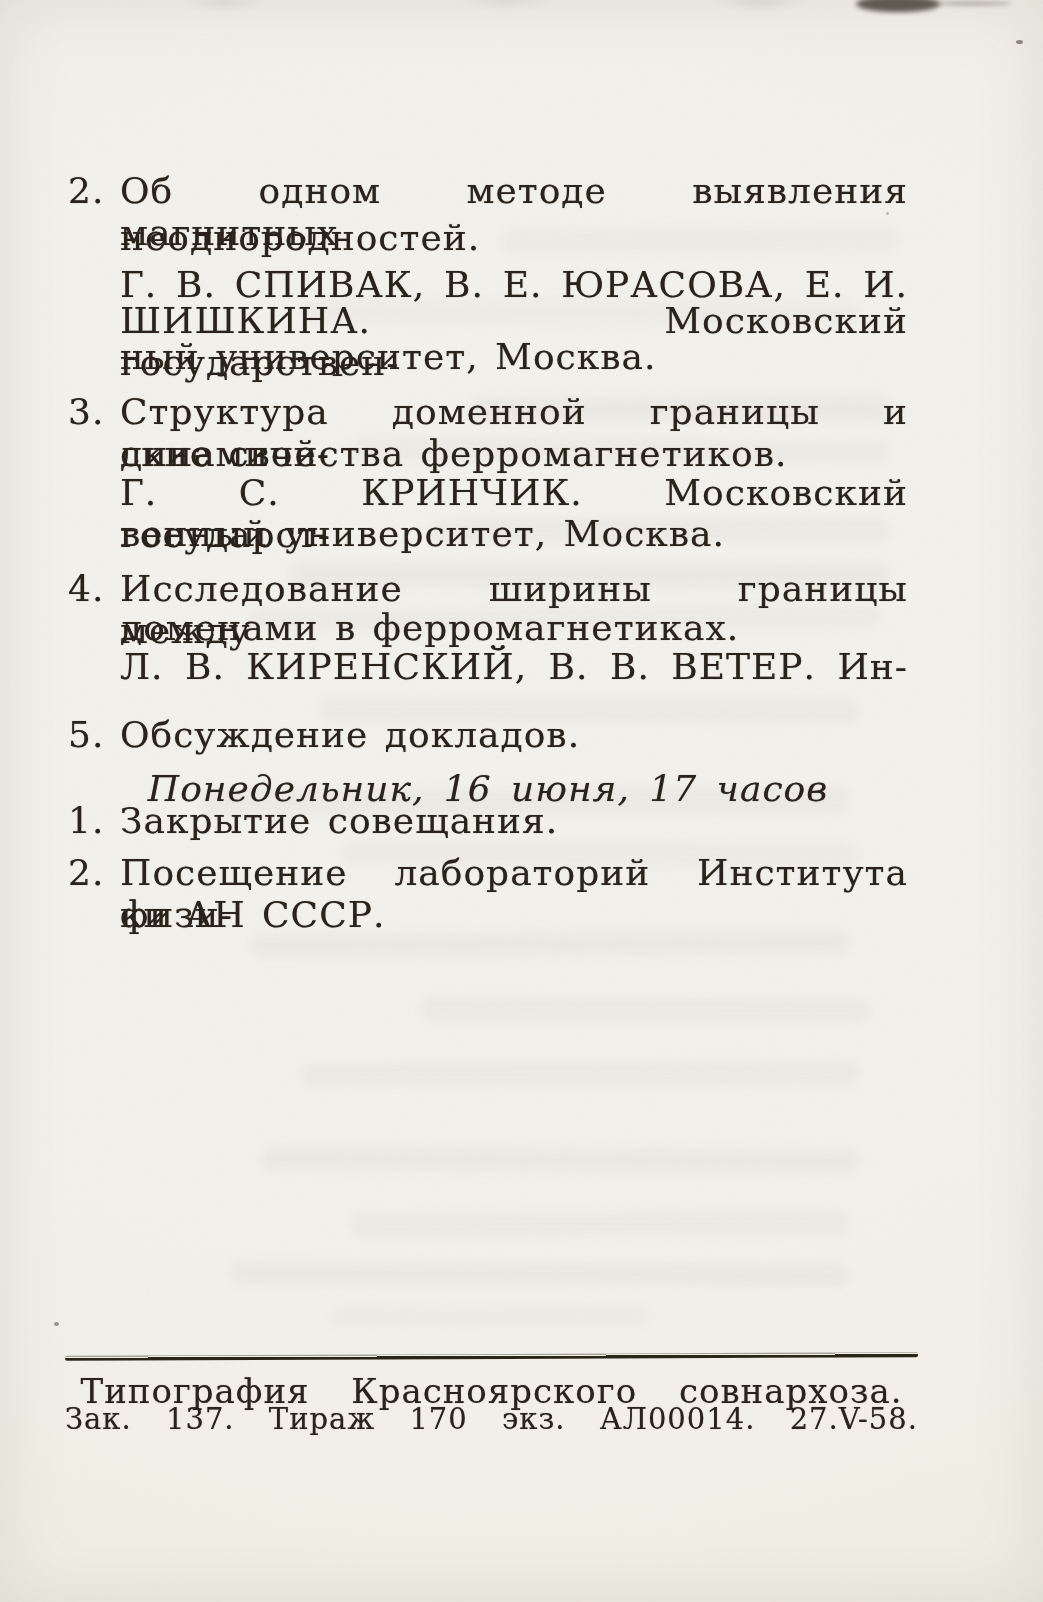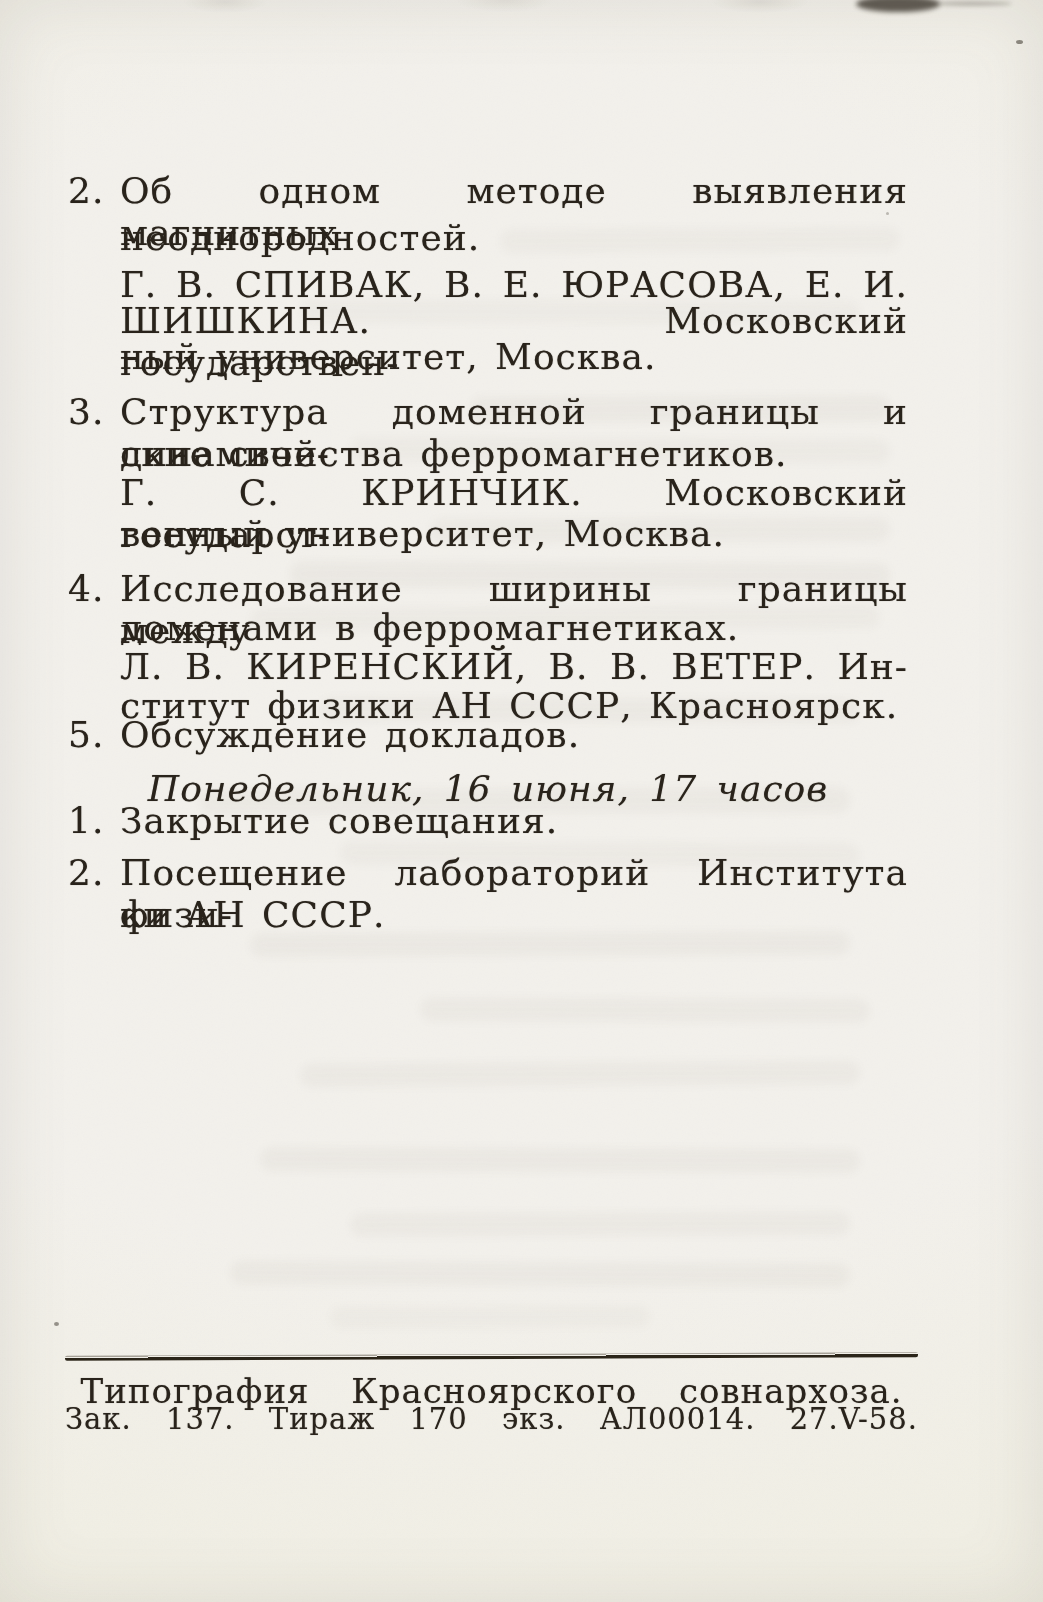--- a/index.html
+++ b/index.html
@@ -101,21 +101,20 @@
     <div class="ln cont" style="top:433px">ские свойства ферромагнетиков.</div>
     <div class="ln cont just" style="top:472px">Г. С. КРИНЧИК. Московский государст-</div>
     <div class="ln cont" style="top:513px">венный университет, Москва.</div>
 
     <div class="ln withnum just" style="top:568px">
       <span class="num">4.</span>
       <span class="txt">Исследование ширины границы между</span>
     </div>
     <div class="ln cont" style="top:607px">доменами в ферромагнетиках.</div>
     <div class="ln cont just" style="top:646px">Л. В. КИРЕНСКИЙ, В. В. ВЕТЕР. Ин-</div>
-    <div class="ln cont" style="top:685px">ститут физики АН СССР, Красноярск.</div>
 
     <div class="ln withnum" style="top:714px">
       <span class="num">5.</span>
       <span class="txt">Обсуждение докладов.</span>
     </div>
 
     <div class="ln heading" style="top:768px">Понедельник, 16 июня, 17 часов</div>
 
     <div class="ln withnum" style="top:800px">
       <span class="num">1.</span>

